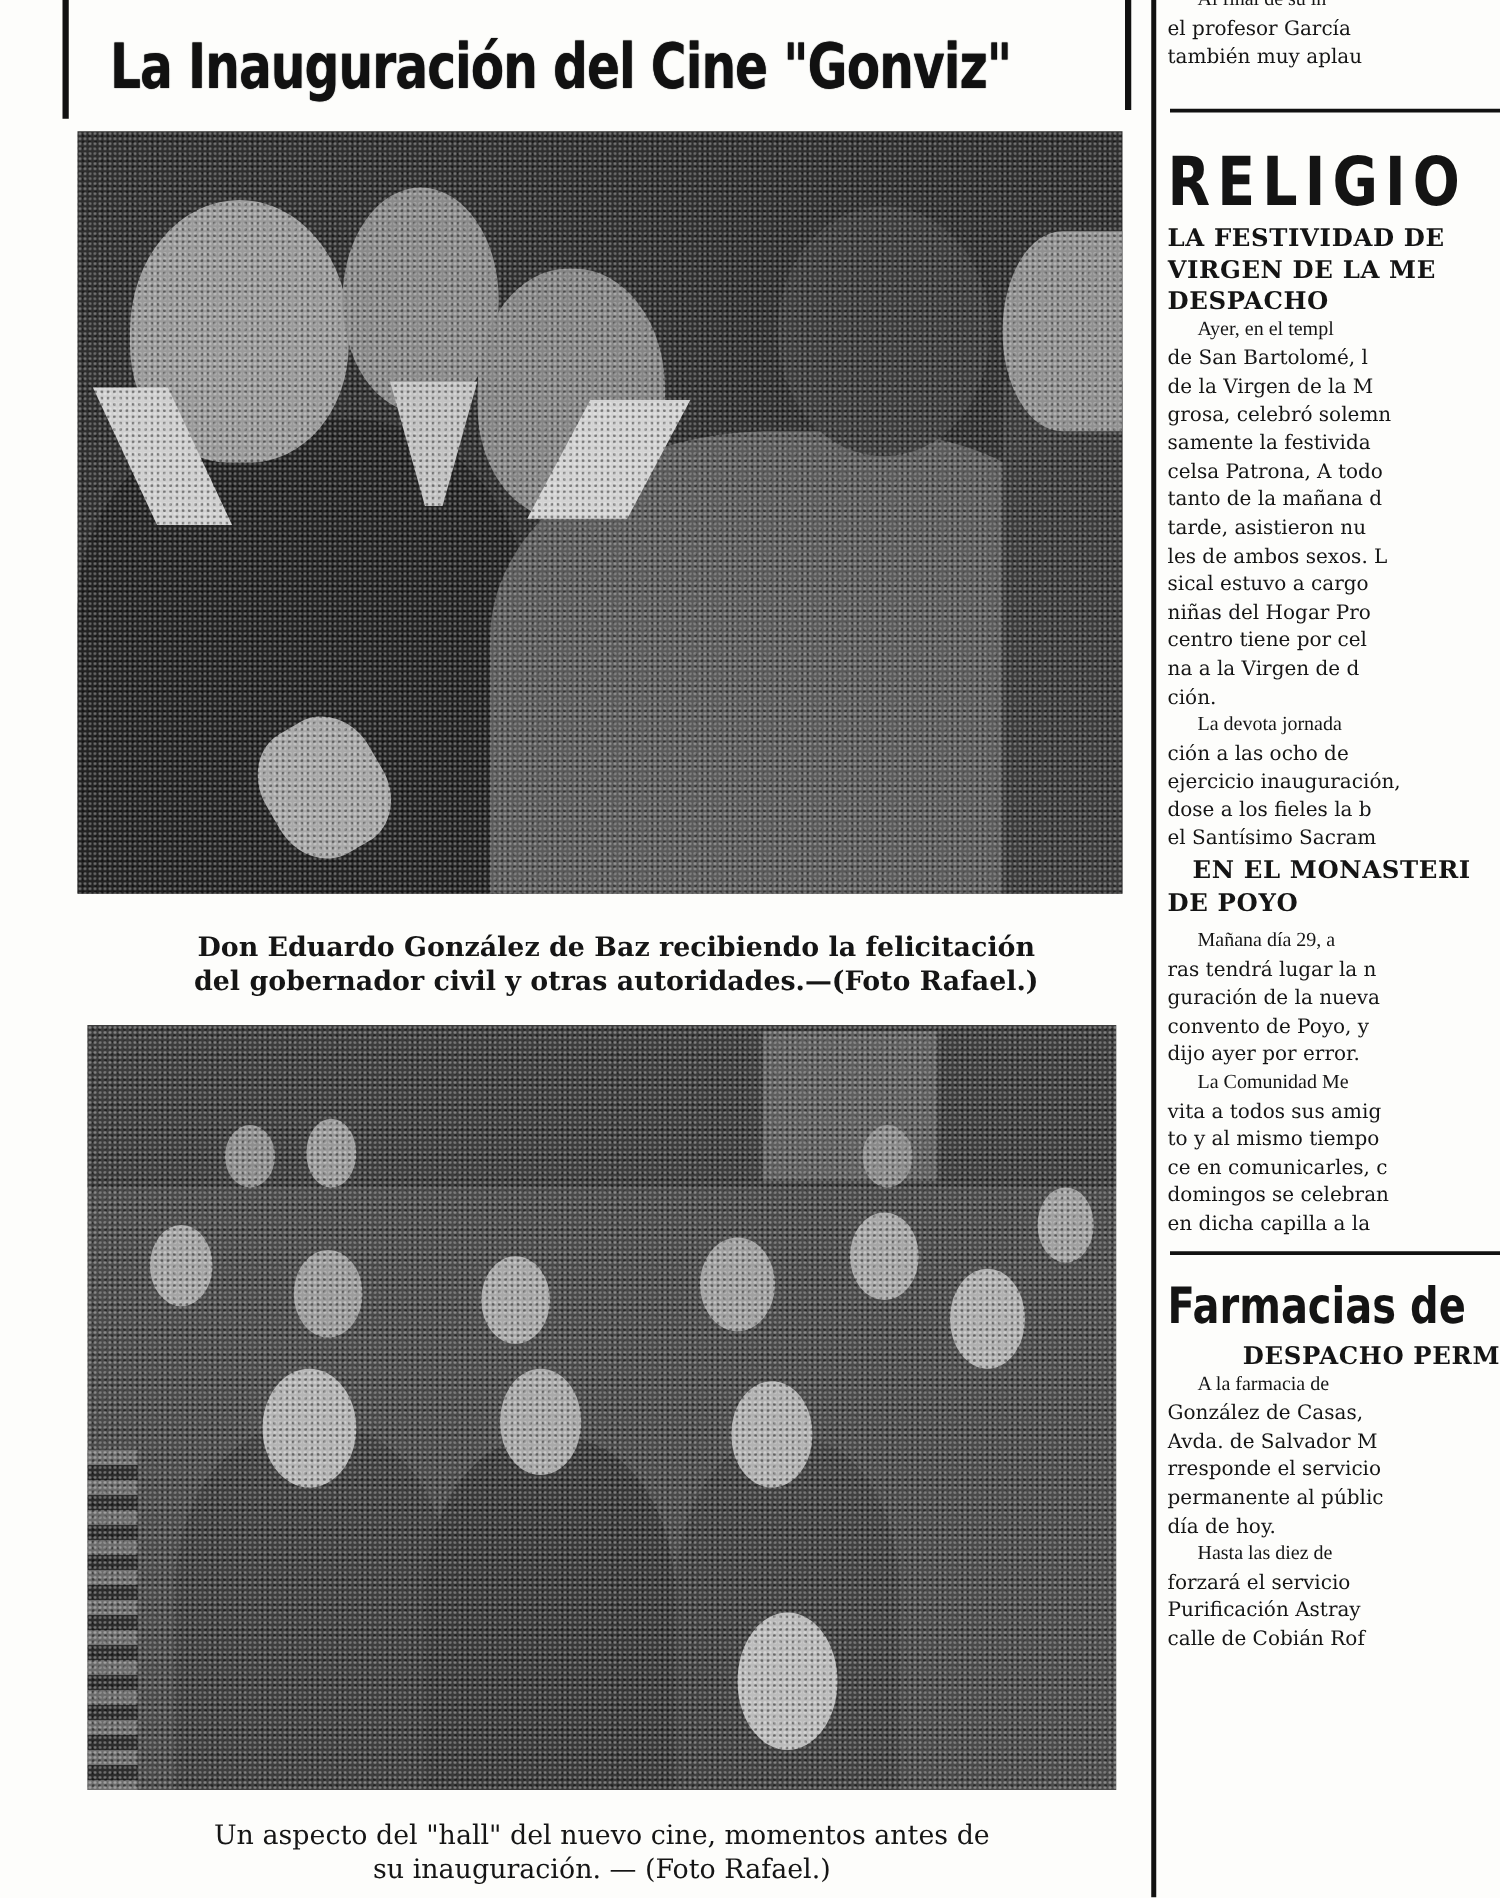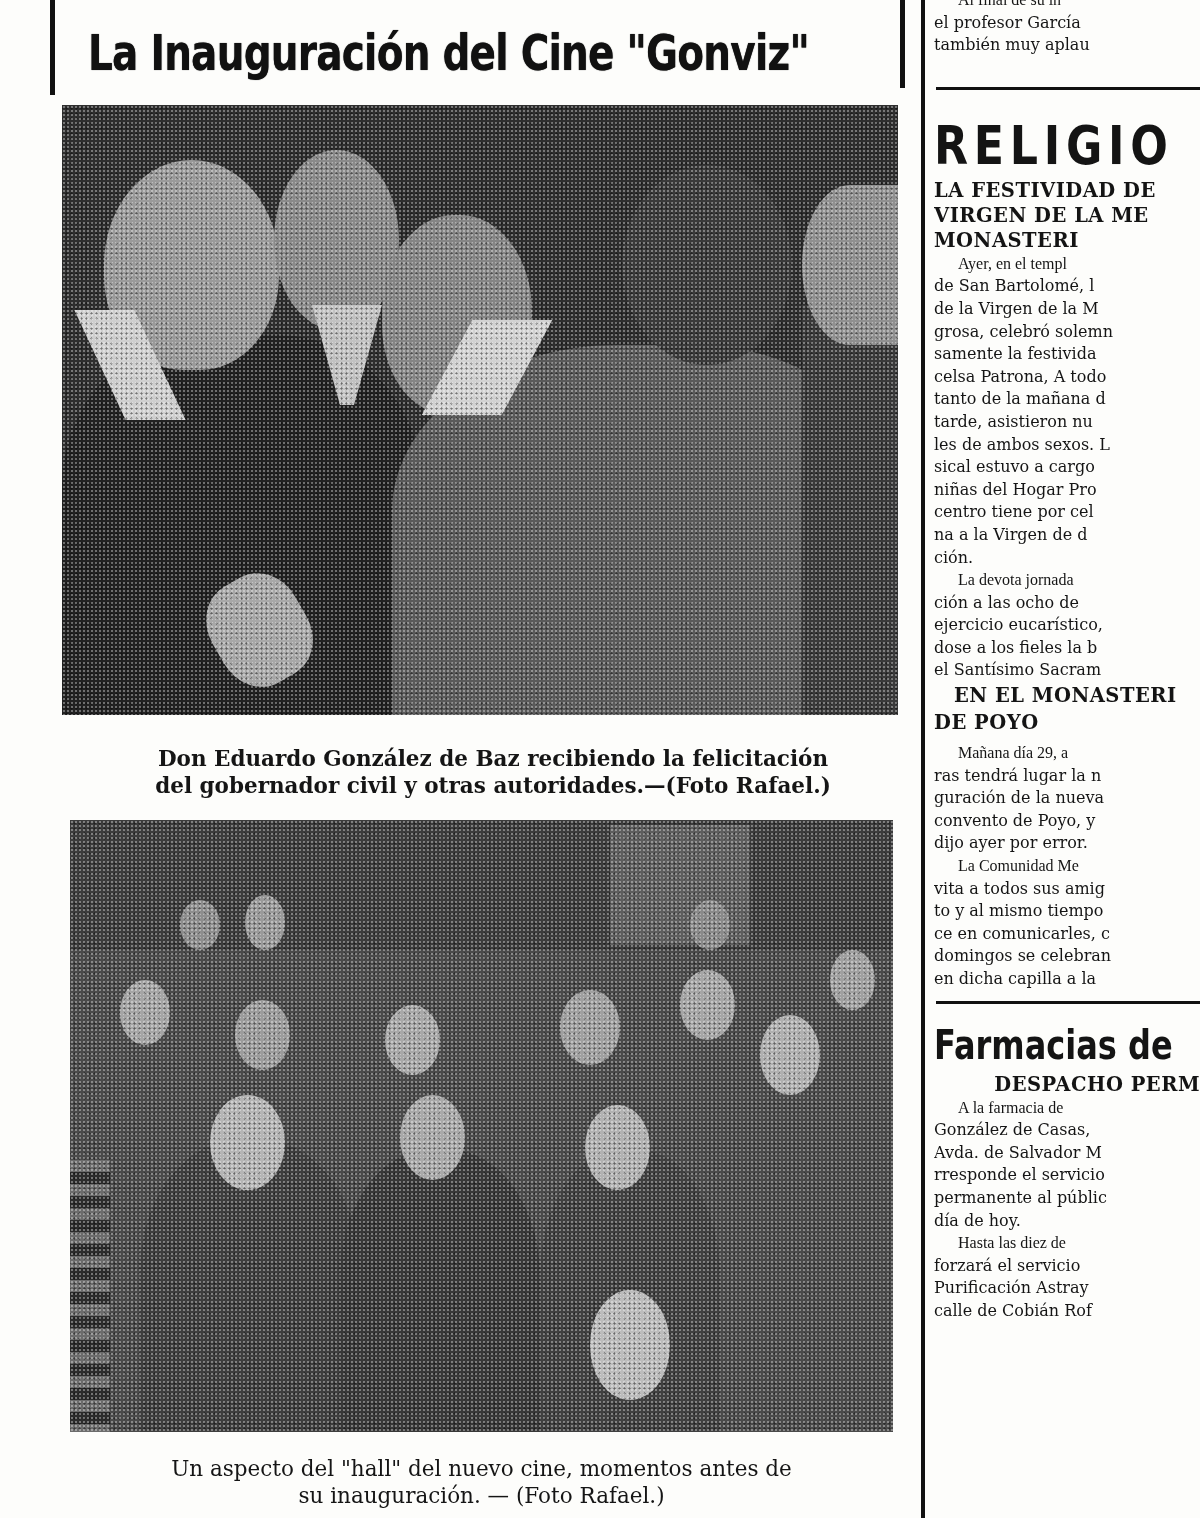--- a/index.html
+++ b/index.html
@@ -134,38 +134,38 @@
 
 <div class="col">
   <div id="col-flow" style="position:absolute;left:0;top:-11px;width:266px;">
       <div class="p indent">Al final de su in</div>
       <div class="p">el profesor García</div>
       <div class="p">también muy aplau</div>
       <div class="hr" style="margin-top:30px;margin-bottom:26px;"></div>
       <div class="section-big" style="margin-bottom:2px;">RELIGIO</div>
       <div class="kicker">LA FESTIVIDAD DE</div>
       <div class="kicker">VIRGEN DE LA ME</div>
-      <div class="kicker">MONASTERI</div>
+      <div class="kicker">DESPACHO</div>
       <div class="p indent">Ayer, en el templ</div>
       <div class="p">de San Bartolomé, l</div>
       <div class="p">de la Virgen de la M</div>
       <div class="p">grosa, celebró solemn</div>
       <div class="p">samente la festivida</div>
       <div class="p">celsa Patrona, A todo</div>
       <div class="p">tanto de la mañana d</div>
       <div class="p">tarde, asistieron nu</div>
       <div class="p">les de ambos sexos. L</div>
       <div class="p">sical estuvo a cargo</div>
       <div class="p">niñas del Hogar Pro</div>
       <div class="p">centro tiene por cel</div>
       <div class="p">na a la Virgen de d</div>
       <div class="p">ción.</div>
       <div class="p indent">La devota jornada</div>
       <div class="p">ción a las ocho de</div>
-      <div class="p">ejercicio eucarístico,</div>
+      <div class="p">ejercicio inauguración,</div>
       <div class="p">dose a los fieles la b</div>
       <div class="p">el Santísimo Sacram</div>
       <div class="kicker" style="line-height:27px;margin-left:20px;">EN EL MONASTERI</div>
       <div class="kicker" style="line-height:27px;">DE POYO</div>
       <div style="height:6px;"></div>
       <div class="p indent">Mañana día 29, a</div>
       <div class="p">ras tendrá lugar la n</div>
       <div class="p">guración de la nueva</div>
       <div class="p">convento de Poyo, y</div>
       <div class="p">dijo ayer por error.</div>

